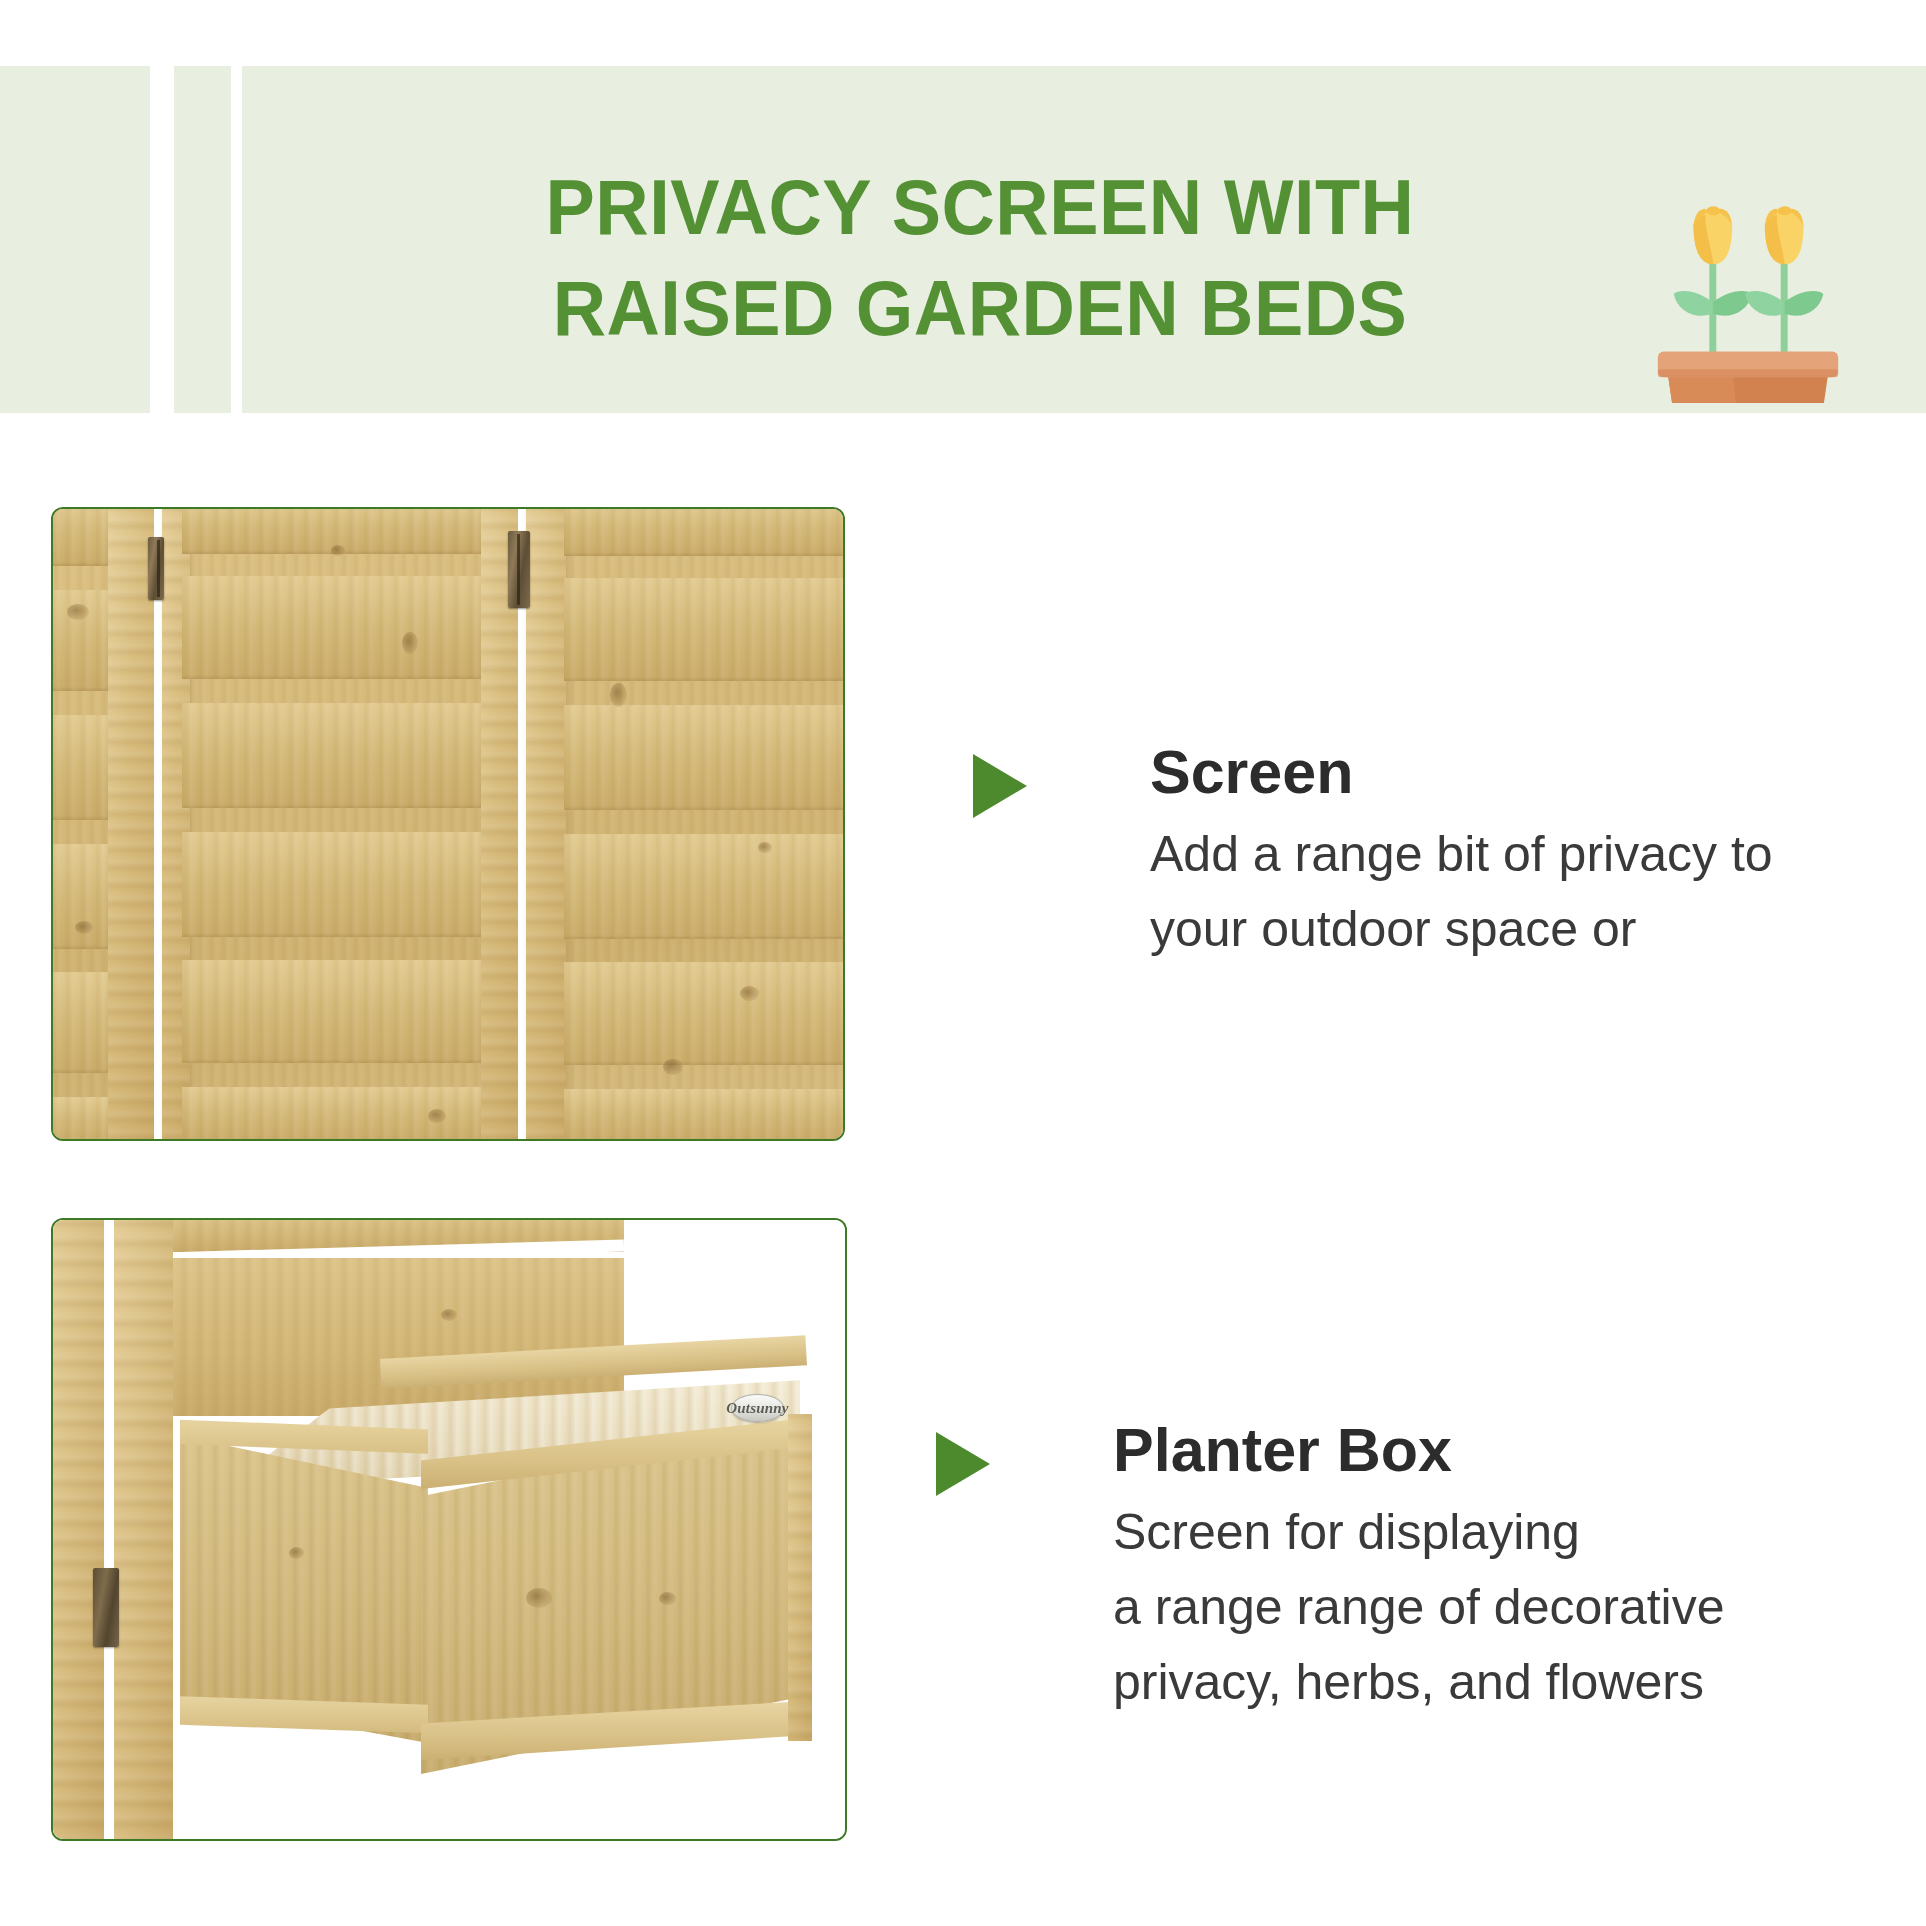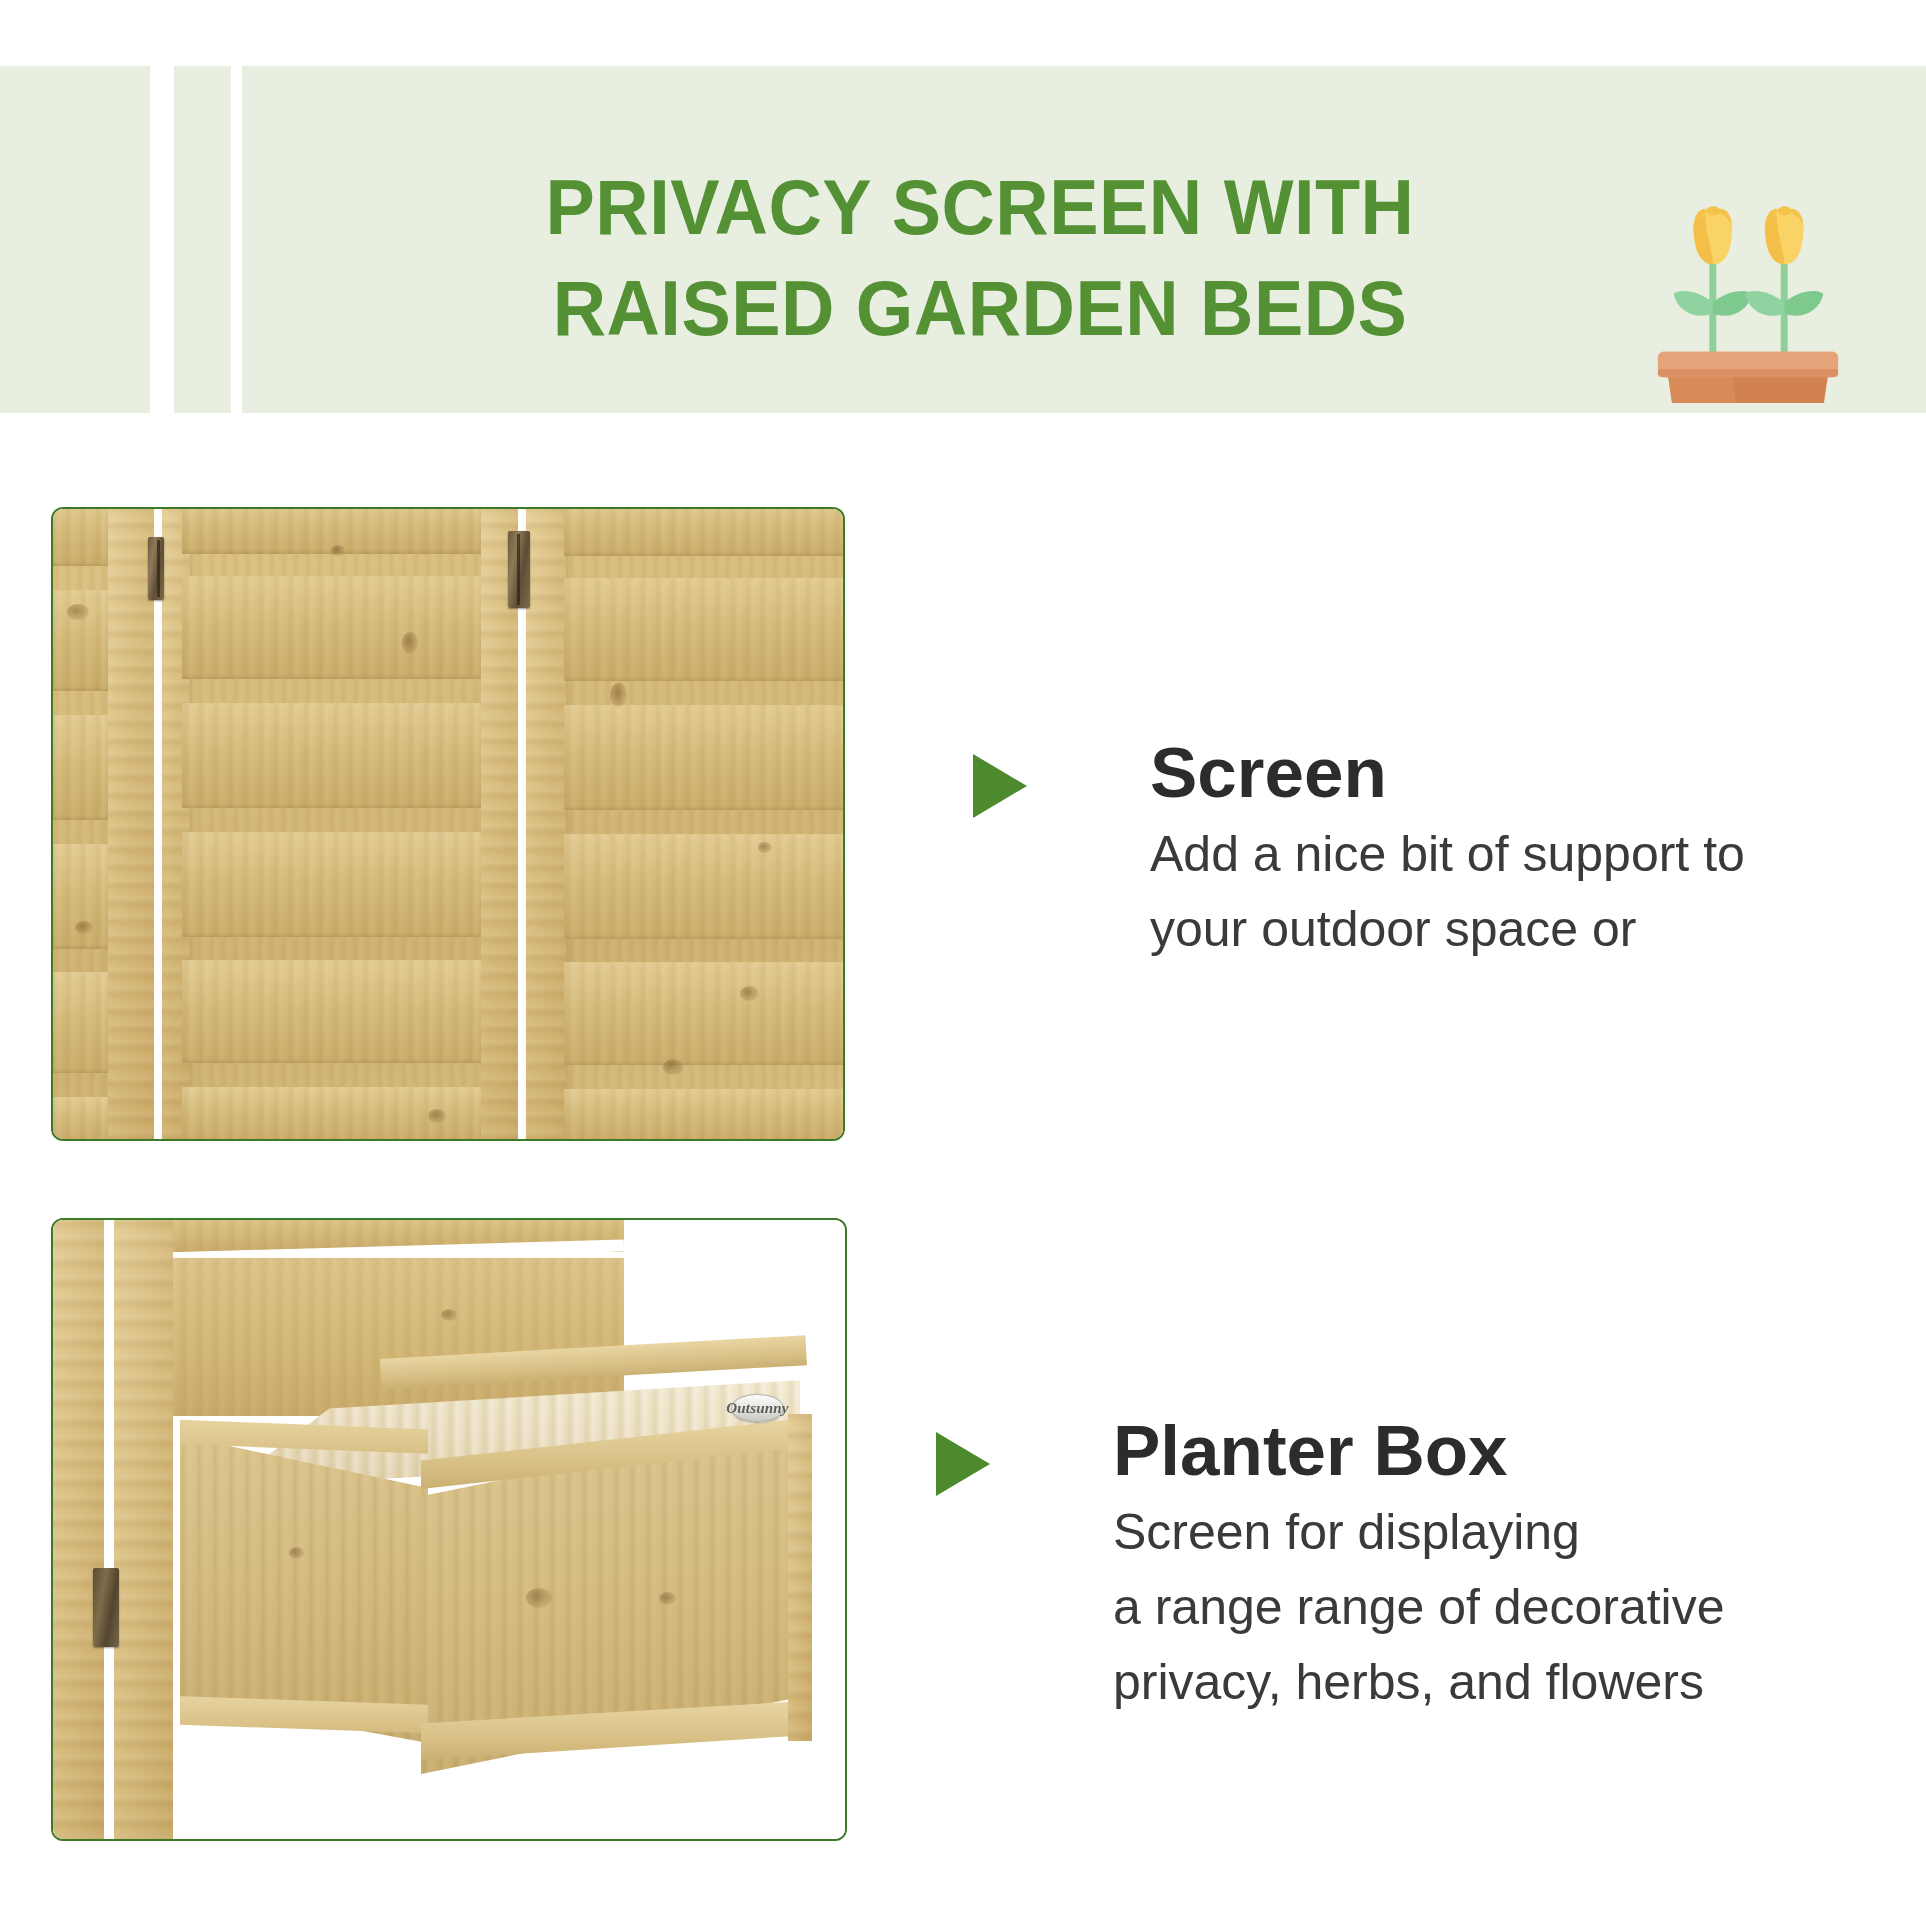--- a/index.html
+++ b/index.html
@@ -235,21 +235,21 @@
     border-left: 54px solid #4d8a2e;
     flex: 0 0 auto;
   }
   .feature-text {
     margin-left: 123px;
     max-width: 693px;
   }
   .feature-title {
     font-family: "Liberation Sans Narrow", "Liberation Sans", sans-serif;
     font-weight: bold;
-    font-size: 71px;
+    font-size: 61px;
     line-height: 69px;
     color: #2c2c2c;
     margin: 0 0 10px 0;
     white-space: nowrap;
   }
   .feature-body {
     font-family: "Liberation Sans Narrow", "Liberation Sans", sans-serif;
     font-weight: normal;
     font-size: 50px;
     line-height: 75px;
@@ -401,21 +401,21 @@
       <span>Outsunny</span>
     </div>
   </div>
 </div>
 
 <div class="feature f1">
   <div class="bullet-tri"></div>
   <div class="feature-text">
     <h2 class="feature-title">Screen</h2>
     <p class="feature-body">
-      <span>Add a nice bit of support to</span><br>
+      <span>Add a range bit of privacy to</span><br>
       <span>your outdoor space or</span><br>
     </p>
   </div>
 </div>
 
 <div class="feature f2">
   <div class="bullet-tri"></div>
   <div class="feature-text">
     <h2 class="feature-title">Planter Box</h2>
     <p class="feature-body">

